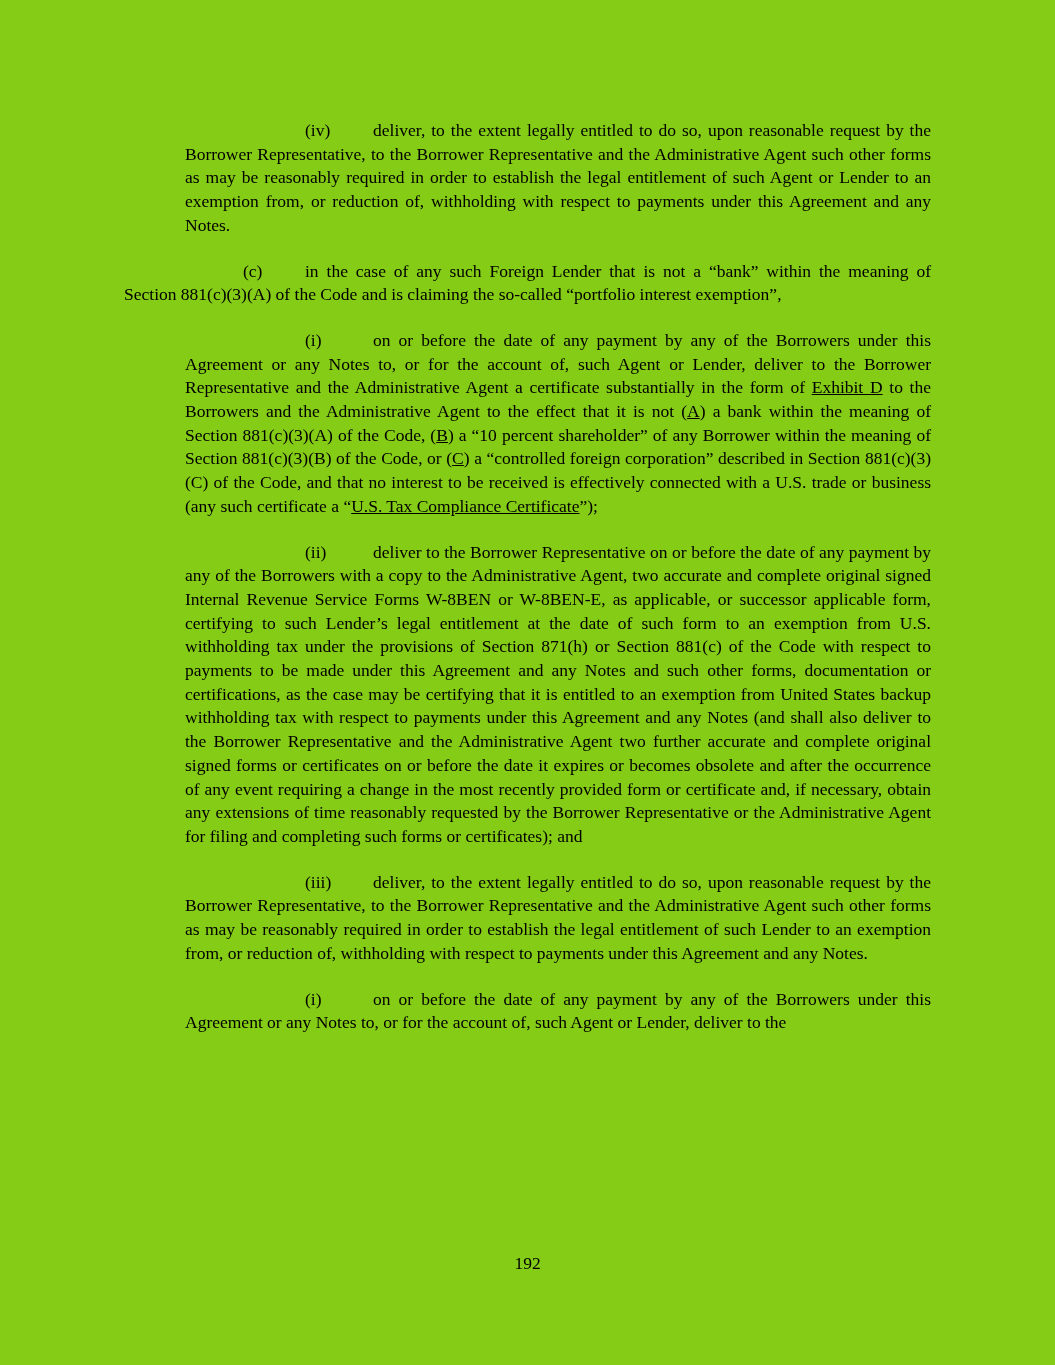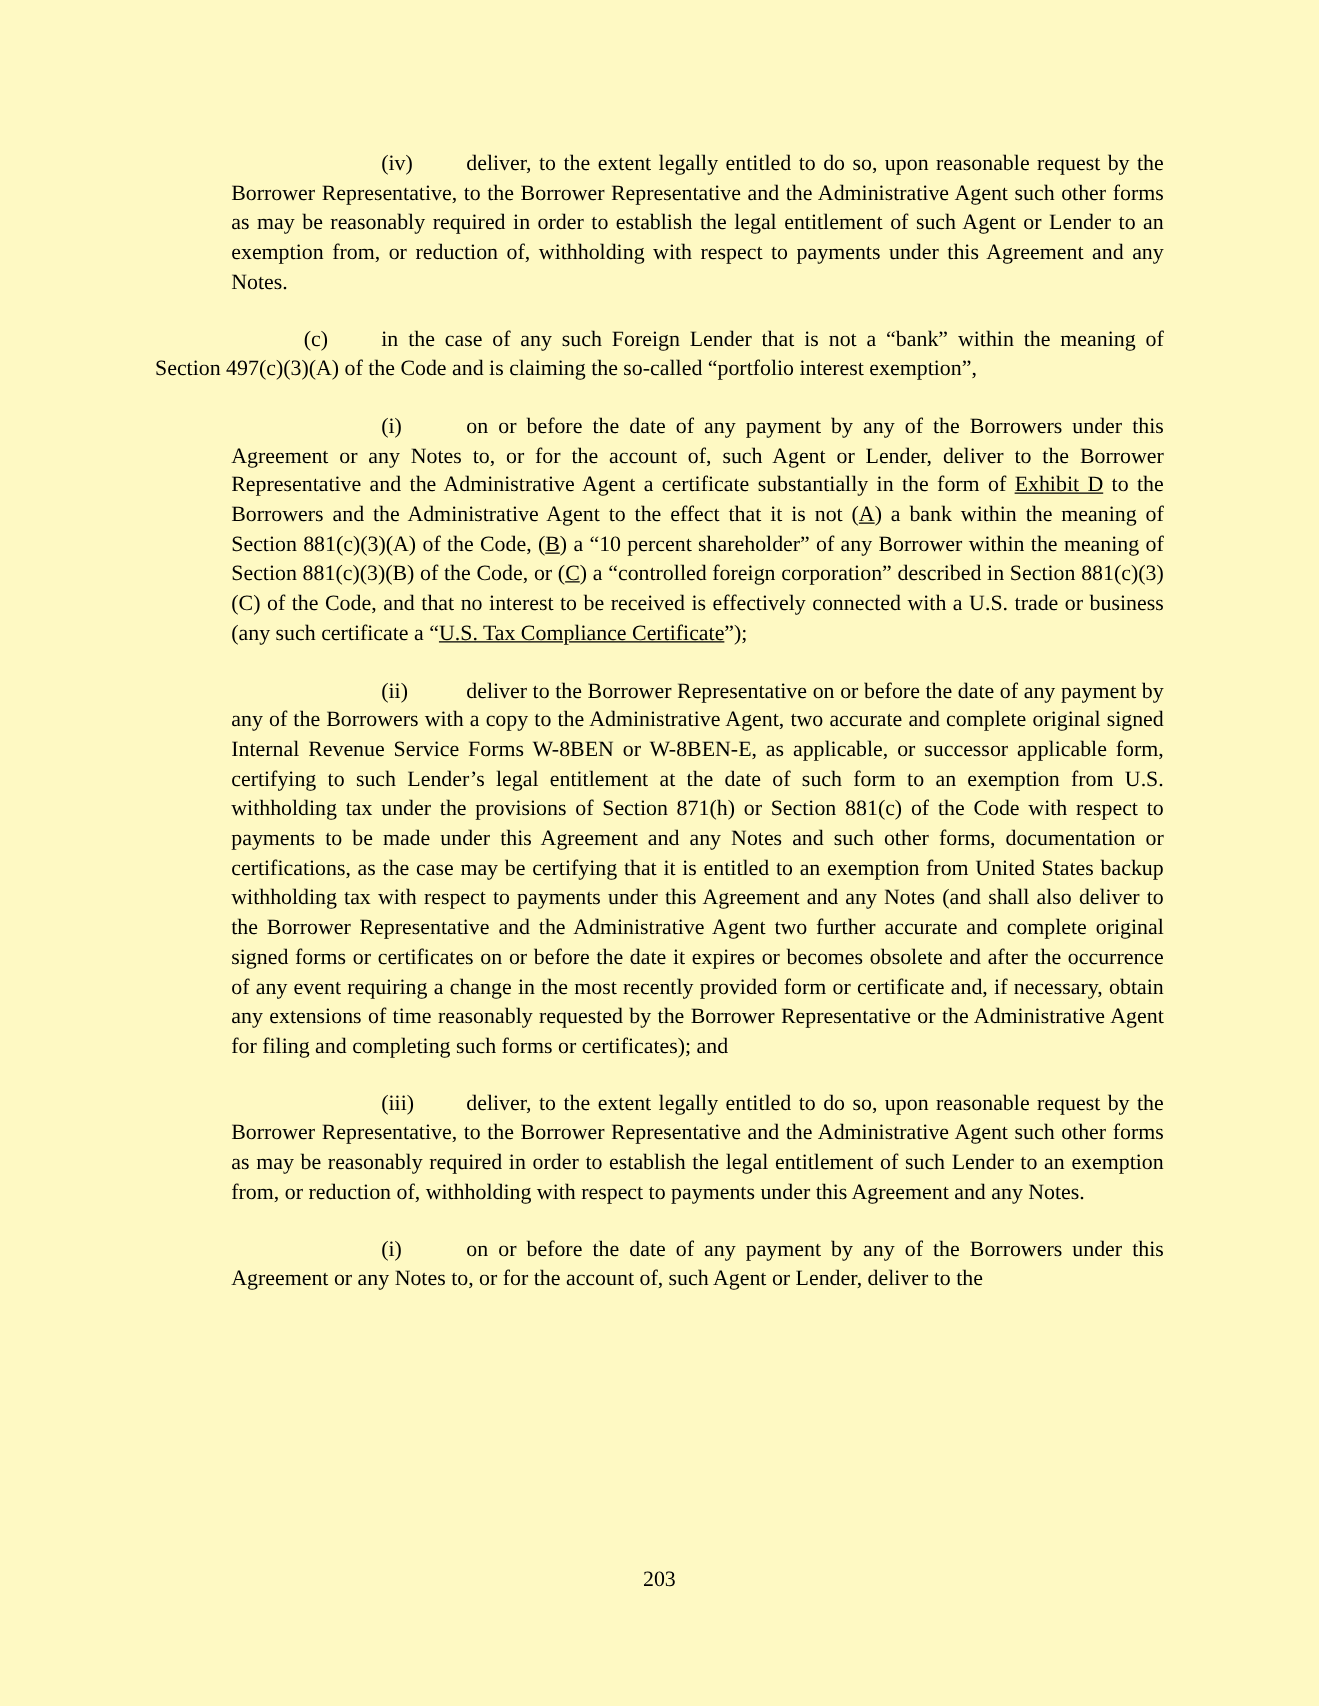--- a/index.html
+++ b/index.html
@@ -5,21 +5,21 @@
     html, body {
       margin: 0;
       padding: 0;
       background: #e0e0e0;
     }
     .page {
       position: relative;
       width: 1055px;
       height: 1365px;
       margin: 0 auto;
-      background: #fef9c3;
+      background: #84cc16;
       font-family: "Liberation Serif", serif;
       color: #000000;
       overflow: hidden;
     }
     .content {
       position: absolute;
       left: 124px;
       top: 119px;
       width: 807px;
     }
@@ -55,20 +55,20 @@
       font-size: 17.5px;
       line-height: 23.7px;
     }
   </style>
 </head>
 <body>
 
 <div class="page">
   <div class="content" id="paragraphs">
       <p class="para sub"><span class="label">(iv)</span><span>deliver, to the extent legally entitled to do so, upon reasonable request by the Borrower Representative, to the Borrower Representative and the Administrative Agent such other forms as may be reasonably required in order to establish the legal entitlement of such Agent or Lender to an exemption from, or reduction of, withholding with respect to payments under this Agreement and any Notes.</span></p>
-      <p class="para letter"><span class="label">(c)</span><span>in the case of any such Foreign Lender that is not a “bank” within the meaning of Section 497(c)(3)(A) of the Code and is claiming the so-called “portfolio interest exemption”,</span></p>
+      <p class="para letter"><span class="label">(c)</span><span>in the case of any such Foreign Lender that is not a “bank” within the meaning of Section 881(c)(3)(A) of the Code and is claiming the so-called “portfolio interest exemption”,</span></p>
       <p class="para sub"><span class="label">(i)</span><span>on or before the date of any payment by any of the Borrowers under this Agreement or any Notes to, or for the account of, such Agent or Lender, deliver to the Borrower Representative and the Administrative Agent a certificate substantially in the form of </span><span class="u">Exhibit D</span><span> to the Borrowers and the Administrative Agent to the effect that it is not (</span><span class="u">A</span><span>) a bank within the meaning of Section 881(c)(3)(A) of the Code, (</span><span class="u">B</span><span>) a “10 percent shareholder” of any Borrower within the meaning of Section 881(c)(3)(B) of the Code, or (</span><span class="u">C</span><span>) a “controlled foreign corporation” described in Section 881(c)(3)(C) of the Code, and that no interest to be received is effectively connected with a U.S. trade or business (any such certificate a “</span><span class="u">U.S. Tax Compliance Certificate</span><span>”);</span></p>
       <p class="para sub"><span class="label">(ii)</span><span>deliver to the Borrower Representative on or before the date of any payment by any of the Borrowers with a copy to the Administrative Agent, two accurate and complete original signed Internal Revenue Service Forms W-8BEN or W-8BEN-E, as applicable, or successor applicable form, certifying to such Lender’s legal entitlement at the date of such form to an exemption from U.S. withholding tax under the provisions of Section 871(h) or Section 881(c) of the Code with respect to payments to be made under this Agreement and any Notes and such other forms, documentation or certifications, as the case may be certifying that it is entitled to an exemption from United States backup withholding tax with respect to payments under this Agreement and any Notes (and shall also deliver to the Borrower Representative and the Administrative Agent two further accurate and complete original signed forms or certificates on or before the date it expires or becomes obsolete and after the occurrence of any event requiring a change in the most recently provided form or certificate and, if necessary, obtain any extensions of time reasonably requested by the Borrower Representative or the Administrative Agent for filing and completing such forms or certificates); and</span></p>
       <p class="para sub"><span class="label">(iii)</span><span>deliver, to the extent legally entitled to do so, upon reasonable request by the Borrower Representative, to the Borrower Representative and the Administrative Agent such other forms as may be reasonably required in order to establish the legal entitlement of such Lender to an exemption from, or reduction of, withholding with respect to payments under this Agreement and any Notes.</span></p>
       <p class="para sub"><span class="label">(i)</span><span>on or before the date of any payment by any of the Borrowers under this Agreement or any Notes to, or for the account of, such Agent or Lender, deliver to the</span></p>
     </div>
-  <div class="page-number">203</div>
+  <div class="page-number">192</div>
 </div>
 
 </body></html>

